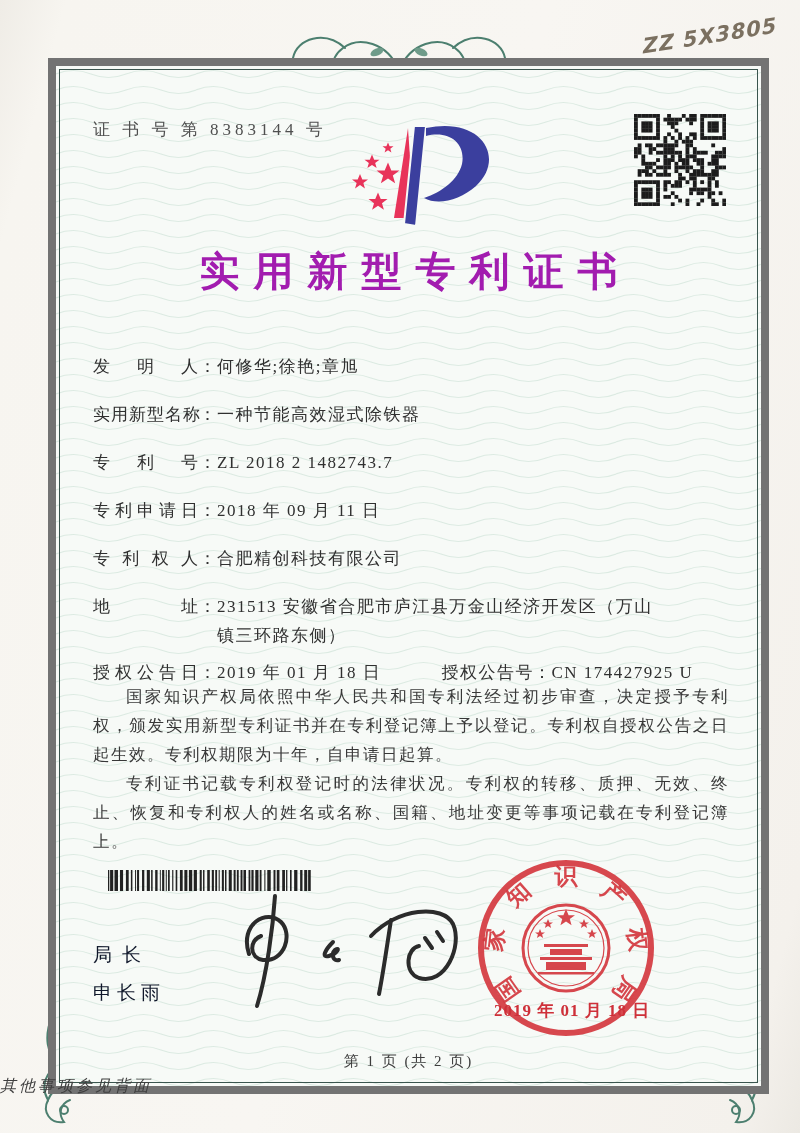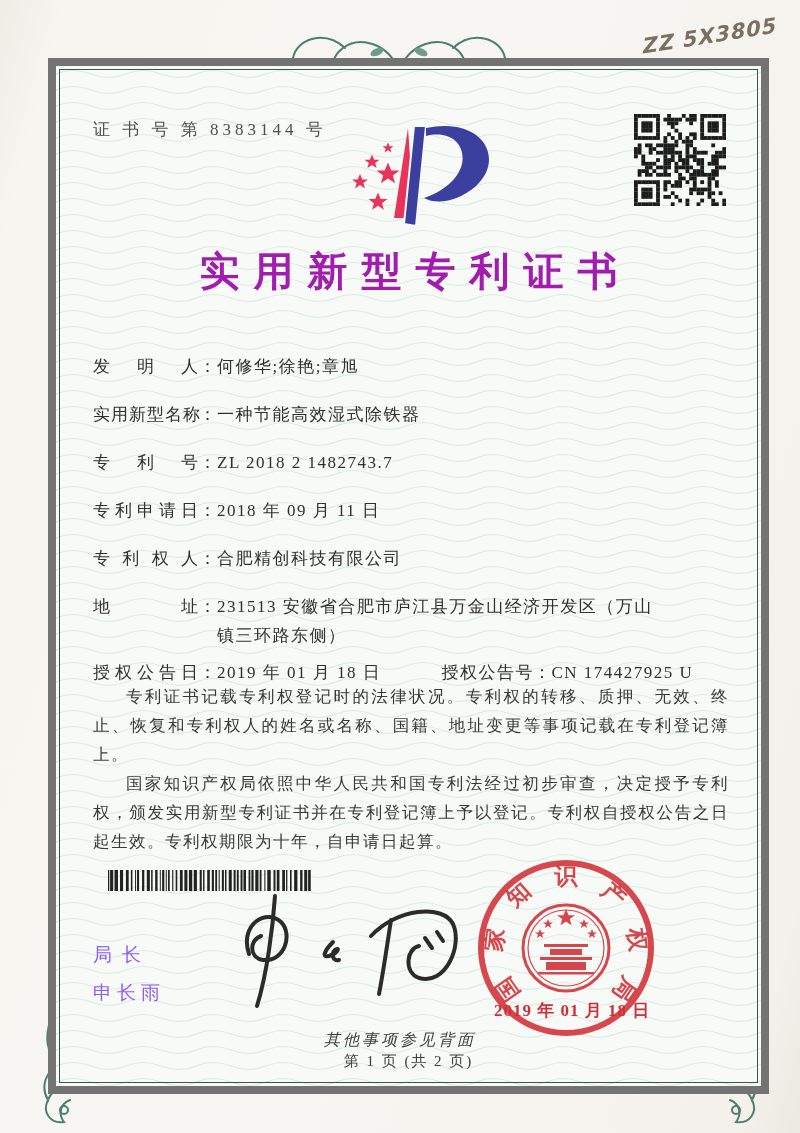--- a/index.html
+++ b/index.html
@@ -45,31 +45,31 @@
   .fcolon{display:inline-block;width:18px;vertical-align:top;}
   .fvalue{display:inline-block;vertical-align:top;letter-spacing:1.5px;max-width:448px;white-space:normal;}
   .grant-pair2{margin-left:56px;}
   .grant-pair2 .flabel{width:92px;}
   
   .paragraphs{position:absolute;left:37px;top:616px;width:636px;font-size:16.5px;line-height:29px;
     text-align:justify;color:#383838;letter-spacing:1.5px;}
   .paragraphs p{margin:0;text-indent:2em;}
   
   .barcode{position:absolute;left:52px;top:804px;width:205px;height:21px;}
-  .signer{position:absolute;left:37px;top:870px;font-size:19px;color:#8b5cf6;line-height:38px;}
+  .signer{position:absolute;left:37px;top:870px;font-size:19px;color:#0f172a;line-height:38px;}
   .signer .role{letter-spacing:10px;}
   .signer .name{letter-spacing:5px;}
   .signature{position:absolute;left:165px;top:824px;width:245px;height:125px;}
   .seal{position:absolute;left:418px;top:790px;width:184px;height:210px;}
   .seal svg{position:absolute;left:0;top:0;}
   .seal-date{position:absolute;left:20px;top:143px;width:164px;font-size:17px;color:#ce3039;
     letter-spacing:1px;white-space:nowrap;font-weight:600;}
   .page-num{position:absolute;left:0;top:986px;width:100%;text-align:center;font-size:15px;
     color:#3d3d3d;letter-spacing:2px;}
-  .back-note{position:absolute;left:0;top:1030px;width:100%;text-align:center;font-size:16px;
+  .back-note{position:absolute;left:0;top:1076px;width:100%;font-size:16px;
     color:#3f3f3f;letter-spacing:3px;font-style:italic;}
 </style>
 </head>
 <body>
 
 <div class="page">
 
   <div class="handwriting">ZZ 5X3805</div>
 
   <svg class="ornament-top" viewBox="0 0 232 78">
@@ -474,22 +474,22 @@
           <span>
             <span class="flabel">授权公告日</span><span class="fcolon">：</span><span class="fvalue">2019 年 01 月 18 日</span>
           </span>
           <span class="grant-pair2">
             <span class="flabel">授权公告号</span><span class="fcolon">：</span><span class="fvalue">CN 174427925 U</span>
           </span>
         </div>
       </div>
 
       <div class="paragraphs">
+        <p>国家知识产权局依照中华人民共和国专利法经过初步审查，决定授予专利权，颁发实用新型专利证书并在专利登记簿上予以登记。专利权自授权公告之日起生效。专利权期限为十年，自申请日起算。</p>
         <p>专利证书记载专利权登记时的法律状况。专利权的转移、质押、无效、终止、恢复和专利权人的姓名或名称、国籍、地址变更等事项记载在专利登记簿上。</p>
-        <p>国家知识产权局依照中华人民共和国专利法经过初步审查，决定授予专利权，颁发实用新型专利证书并在专利登记簿上予以登记。专利权自授权公告之日起生效。专利权期限为十年，自申请日起算。</p>
       </div>
 
       <svg class="barcode" id="barcode-svg" viewBox="0 0 205 21" preserveAspectRatio="none">
           <rect x="0" y="0" width="1.274067553645" height="21" fill="#222"></rect>
           <rect x="2.0819207900669428" y="0" width="3.1478282331023366" height="21" fill="#222"></rect>
           <rect x="6.494501081109047" y="0" width="3.484622437460348" height="21" fill="#222"></rect>
           <rect x="11.957422363338992" y="0" width="3.1220826857257635" height="21" fill="#222"></rect>
           <rect x="17.906798346713185" y="0" width="2.78806733652018" height="21" fill="#222"></rect>
           <rect x="22.87680228217505" y="0" width="1.5325762527529152" height="21" fill="#222"></rect>
           <rect x="27.056354173645378" y="0" width="0.999232506332919" height="21" fill="#222"></rect>

